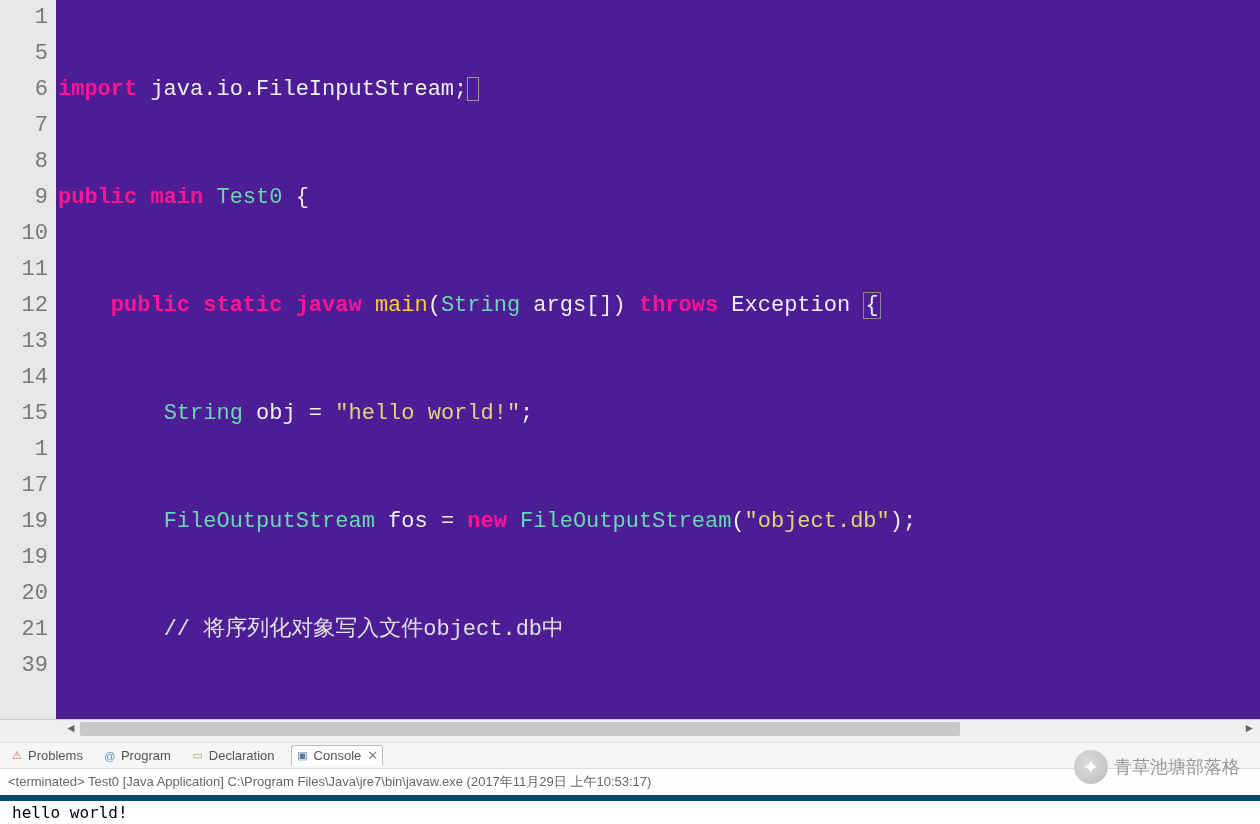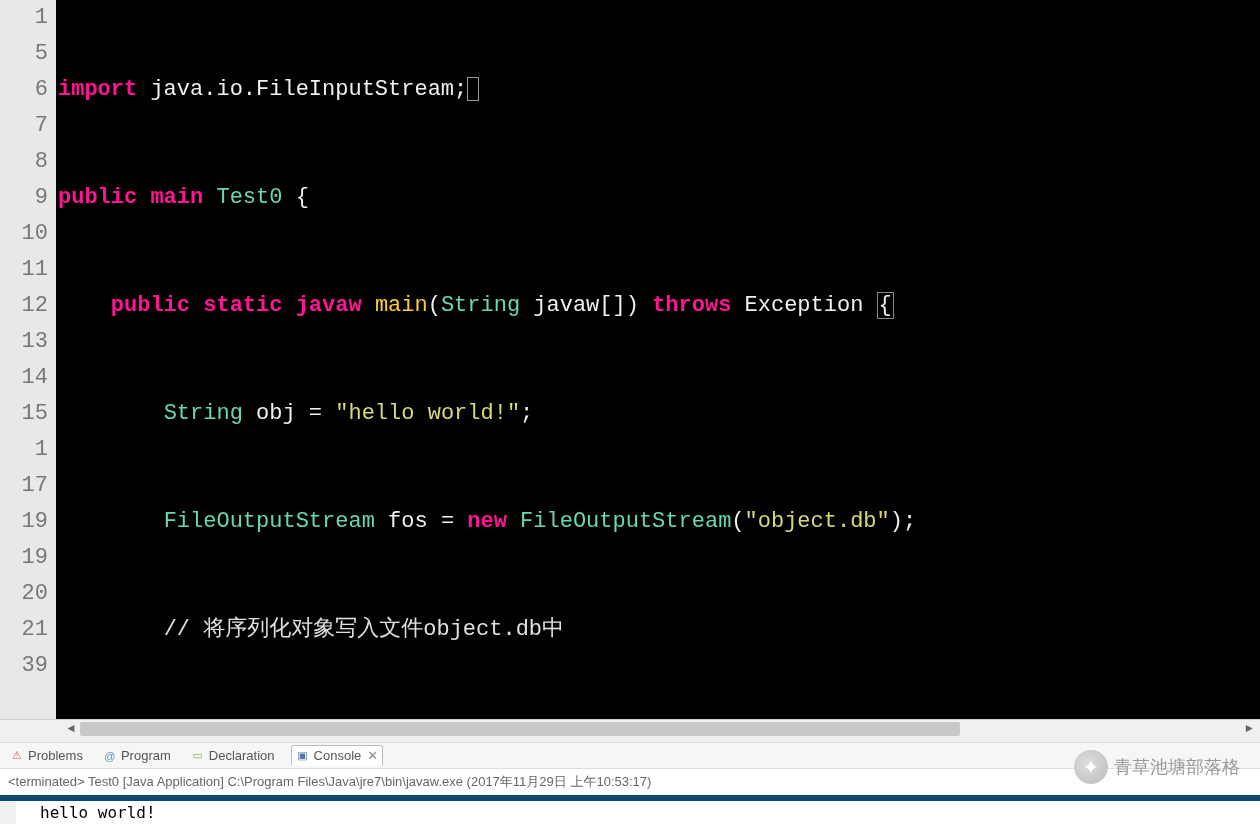--- a/index.html
+++ b/index.html
@@ -25,21 +25,21 @@
   color: #777;
   text-align: right;
   padding: 0 8px 0 4px;
   font-size: 22px;
   user-select: none;
   min-width: 56px;
 }
 .gutter .ln { height: 36px; }
 .code {
   flex: 1;
-  background: #000000;
+  background: #4c1d95;
   color: #d4d4d4;
   padding-left: 2px;
   white-space: pre;
   position: relative;
 }
 .code-line { height: 36px; }
 .kw { color: #ff1493; font-weight: bold; }
 .type { color: #66d9b0; }
 .method { color: #ffcc33; }
 .str { color: #d9d97a; }
@@ -125,23 +125,22 @@
   color: #666;
   padding: 4px 8px;
   background: #fff;
   border-bottom: 6px solid #0c4a6e;
 }
 .console-output {
   font-family: Consolas, monospace;
   font-size: 16px;
   color: #000;
   background: #fff;
-  padding: 2px 24px;
+  padding: 2px 12px;
   flex: 0;
-  margin-left: 16px;
 }
 .watermark {
   position: absolute;
   right: 20px;
   bottom: 40px;
   display: flex;
   align-items: center;
   gap: 6px;
   color: #999;
   font-family: Arial, sans-serif;
@@ -181,21 +180,21 @@
     <div class="ln">17</div>
     <div class="ln">19</div>
     <div class="ln">19</div>
     <div class="ln">20</div>
     <div class="ln">21</div>
     <div class="ln">39</div>
   </div>
   <div class="code">
     <div class="code-line"><span class="kw">import</span><span class="var"> java.io.FileInputStream</span><span class="punct">;</span><span class="cursor-box"></span></div>
     <div class="code-line"><span class="kw">public</span> <span class="kw">main</span> <span class="type">Test0</span><span class="punct"> {</span></div>
-    <div class="code-line">    <span class="kw">public</span> <span class="kw">static</span> <span class="kw">javaw</span> <span class="method">main</span><span class="punct">(</span><span class="type">String</span><span class="var"> javaw[]) </span><span class="kw">throws</span><span class="var"> Exception </span><span class="punct" style="border:1px solid #888;padding:0 1px;">{</span></div>
+    <div class="code-line">    <span class="kw">public</span> <span class="kw">static</span> <span class="kw">javaw</span> <span class="method">main</span><span class="punct">(</span><span class="type">String</span><span class="var"> args[]) </span><span class="kw">throws</span><span class="var"> Exception </span><span class="punct" style="border:1px solid #888;padding:0 1px;">{</span></div>
     <div class="code-line">        <span class="type">String</span><span class="var"> obj </span><span class="punct">= </span><span class="str">"hello world!"</span><span class="punct">;</span></div>
     <div class="code-line">        <span class="type">FileOutputStream</span><span class="var"> fos </span><span class="punct">= </span><span class="kw">new</span><span class="type"> FileOutputStream</span><span class="punct">(</span><span class="str">"object.db"</span><span class="punct">);</span></div>
     <div class="code-line">        <span class="comment">// 将序列化对象写入文件object.db中</span></div>
     <div class="code-line">        </div>
     
     
     
     
     
     

